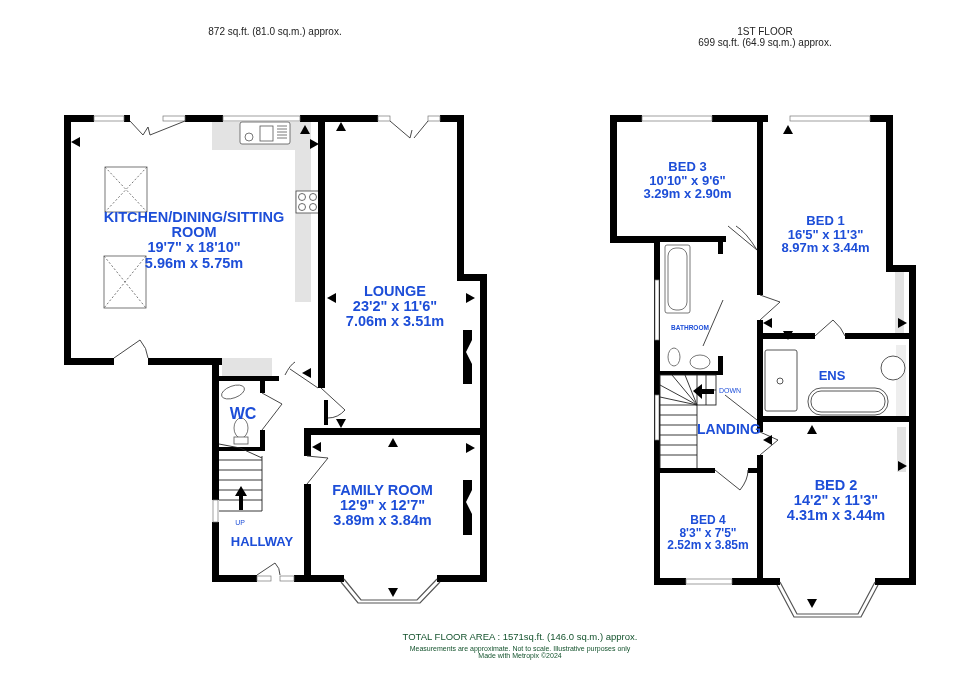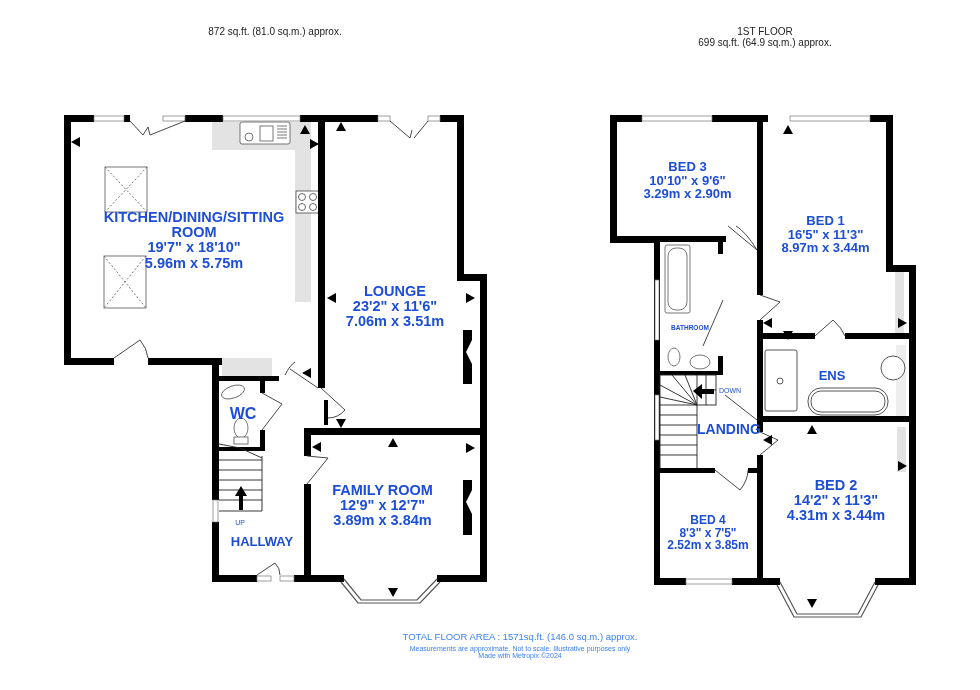--- a/index.html
+++ b/index.html
@@ -7,21 +7,21 @@
          font-family: "Liberation Sans", sans-serif; color: #111; }
   .hdr { position: absolute; text-align: center; font-size: 10px; line-height: 11px; color: #222; }
   .plan { position: absolute; left: 0; top: 0; }
   .lbl { position: absolute; text-align: center; font-weight: bold; color: #1d4ed8; line-height: 1.05; white-space: nowrap; }
   .lbl span { display: block; }
   .big { font-size: 14.5px; }
   .med { font-size: 13px; }
   .sm  { font-size: 16px; }
   .xs  { font-size: 12px; }
   .tiny { font-size: 7px; font-weight: normal; }
-  .footer { position: absolute; left: 380px; width: 280px; text-align: center; color: #3b82f6; }
+  .footer { position: absolute; left: 380px; width: 280px; text-align: center; color: #14532d; }
   .footer .total { font-size: 9.5px; top: 631px; }
   .footer .note { font-size: 7px; }
 </style>
 </head>
 <body>
 
 <div class="hdr" style="left:150px; top:26px; width:250px;">
   <div>872 sq.ft. (81.0 sq.m.) approx.</div>
 </div>
 <div class="hdr" style="left:640px; top:26px; width:250px;">

